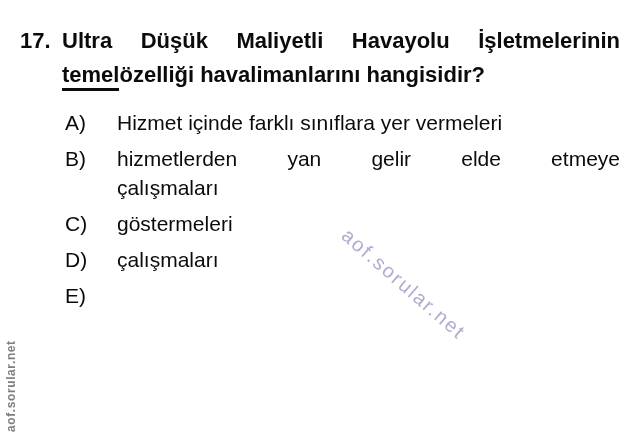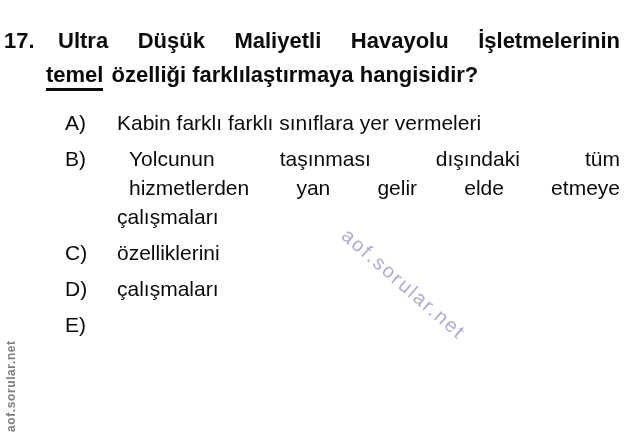--- a/index.html
+++ b/index.html
@@ -34,34 +34,33 @@
     font-weight: bold;
     letter-spacing: 0.6px;
     color: #7e7e7e;
     white-space: nowrap;
     z-index: 0;
   }
 
   .question {
     position: relative; z-index: 1;
     display: flex;
-    padding: 24px 22px 0 4px;
+    padding: 24px 22px 0 20px;
     font-weight: bold;
     font-size: 22px;
     line-height: 34px;
   }
   .qnum { width: 42px; flex-shrink: 0; }
   .qtext { flex: 1; }
 
-  .jline { text-align: justify; text-align-last: justify; margin-left: 12px; }
+  .jline { text-align: justify; text-align-last: justify; }
   .lline { text-align: left; }
 
   .underlined {
     border-bottom: 3px solid #0b0b0b;
-    margin-right: 8px;
     display: inline-block;
     line-height: 26px;
   }
 
   .options {
     position: relative; z-index: 1;
     padding: 16px 22px 0 65px;
     font-size: 21px;
     line-height: 29px;
   }
@@ -76,47 +75,46 @@
 
   <div class="watermark-diagonal">aof.sorular.net</div>
 
   <div class="watermark-vertical">aof.sorular.net</div>
 
   <div class="question">
     <div class="qnum">17.</div>
     <div class="qtext">
       <div class="jline">Ultra Düşük Maliyetli Havayolu İşletmelerinin</div>
       <div class="lline">
-        <span class="underlined">temel</span><span>özelliği farklılaştırmaya hangisidir?</span>
+        <span class="underlined">temel</span><span>özelliği havalimanlarını hangisidir?</span>
       </div>
     </div>
   </div>
 
   <div class="options">
 
     <div class="option">
       <div class="letter">A)</div>
       <div class="otext">
-        <div class="lline">Kabin farklı farklı sınıflara yer vermeleri</div>
+        <div class="lline">Hizmet içinde farklı sınıflara yer vermeleri</div>
       </div>
     </div>
 
     <div class="option">
       <div class="letter">B)</div>
       <div class="otext">
-        <div class="jline">Yolcunun taşınması dışındaki tüm</div>
         <div class="jline">hizmetlerden yan gelir elde etmeye</div>
         <div class="lline">çalışmaları</div>
       </div>
     </div>
 
     <div class="option">
       <div class="letter">C)</div>
       <div class="otext">
-        <div class="lline">özelliklerini</div>
+        <div class="lline">göstermeleri</div>
       </div>
     </div>
 
     <div class="option">
       <div class="letter">D)</div>
       <div class="otext">
         <div class="lline">çalışmaları</div>
       </div>
     </div>
 

